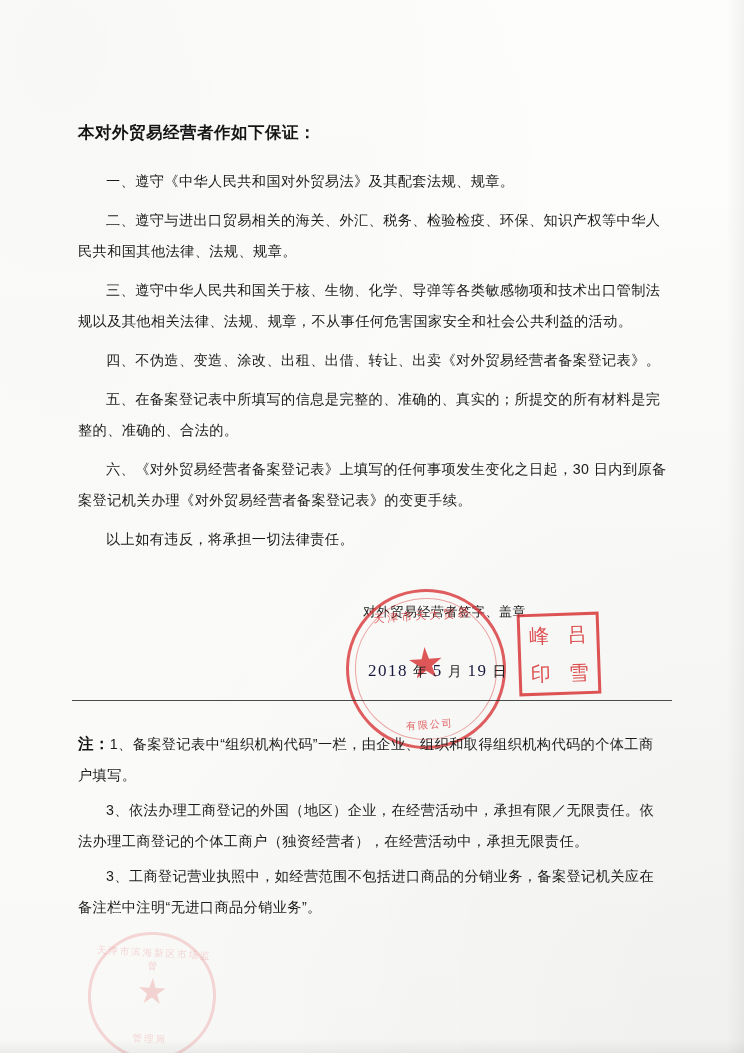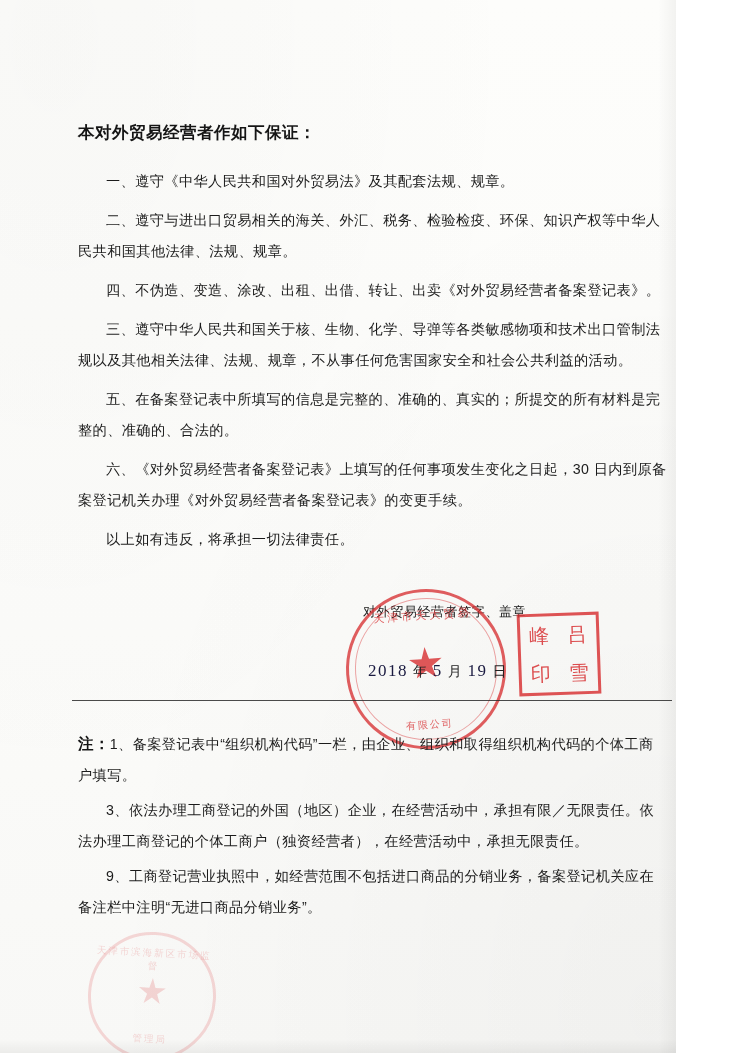--- a/index.html
+++ b/index.html
@@ -10,21 +10,21 @@
     width: 744px;
     height: 1053px;
     background: #ffffff;
     font-family: "Liberation Sans", sans-serif;
     color: #1a1a1a;
     position: relative;
     overflow: hidden;
   }
   .page {
     position: relative;
-    width: 676px;
+    width: 744px;
     height: 1053px;
     background: linear-gradient(180deg,#fdfdfb 0%, #fbfbf9 60%, #f8f8f6 100%);
   }
   
   .paper-grain {
     position: absolute;
     inset: 0;
     background:
       radial-gradient(ellipse at 8% 4%, rgba(0,0,0,0.02), rgba(0,0,0,0) 55%),
       radial-gradient(ellipse at 96% 96%, rgba(0,0,0,0.03), rgba(0,0,0,0) 60%);
@@ -219,22 +219,22 @@
 <body>
 
 <div class="page">
   <div class="paper-grain"></div>
 
   <div class="content">
     <div class="heading">本对外贸易经营者作如下保证：</div>
 
     <div class="para">一、遵守《中华人民共和国对外贸易法》及其配套法规、规章。</div>
     <div class="para">二、遵守与进出口贸易相关的海关、外汇、税务、检验检疫、环保、知识产权等中华人民共和国其他法律、法规、规章。</div>
+    <div class="para">三、遵守中华人民共和国关于核、生物、化学、导弹等各类敏感物项和技术出口管制法规以及其他相关法律、法规、规章，不从事任何危害国家安全和社会公共利益的活动。</div>
     <div class="para">四、不伪造、变造、涂改、出租、出借、转让、出卖《对外贸易经营者备案登记表》。</div>
-    <div class="para">三、遵守中华人民共和国关于核、生物、化学、导弹等各类敏感物项和技术出口管制法规以及其他相关法律、法规、规章，不从事任何危害国家安全和社会公共利益的活动。</div>
     <div class="para">五、在备案登记表中所填写的信息是完整的、准确的、真实的；所提交的所有材料是完整的、准确的、合法的。</div>
     <div class="para">六、《对外贸易经营者备案登记表》上填写的任何事项发生变化之日起，30 日内到原备案登记机关办理《对外贸易经营者备案登记表》的变更手续。</div>
     <div class="para nomargin">以上如有违反，将承担一切法律责任。</div>
 
     <div class="signature-block">
       <div class="sign-label">对外贸易经营者签字、盖章</div>
 
       <div class="seal-round">
         <div class="seal-text-top">天津市天大贸易</div>
         <div class="seal-star"></div>
@@ -259,21 +259,21 @@
     </div>
   </div>
 
   <div class="divider"></div>
 
   <div class="notes">
     <div class="para note-first">
       <span class="notes-head">注：</span><span>1、备案登记表中“组织机构代码”一栏，由企业、组织和取得组织机构代码的个体工商户填写。</span>
     </div>
     <div class="para">3、依法办理工商登记的外国（地区）企业，在经营活动中，承担有限／无限责任。依法办理工商登记的个体工商户（独资经营者），在经营活动中，承担无限责任。</div>
-    <div class="para">9、工商登记营业执照中，如经营范围不包括进口商品的分销业务，备案登记机关应在备注栏中注明“无进口商品分销业务”。</div>
+    <div class="para">3、工商登记营业执照中，如经营范围不包括进口商品的分销业务，备案登记机关应在备注栏中注明“无进口商品分销业务”。</div>
   </div>
 
   <div class="seal-faded">
     <div class="seal-text-top">天津市滨海新区市场监督</div>
     <div class="seal-star"></div>
     <div class="seal-text-bottom">管理局</div>
   </div>
 
   <div class="edge-shadow"></div>
   <div class="edge-shadow-bottom"></div>

